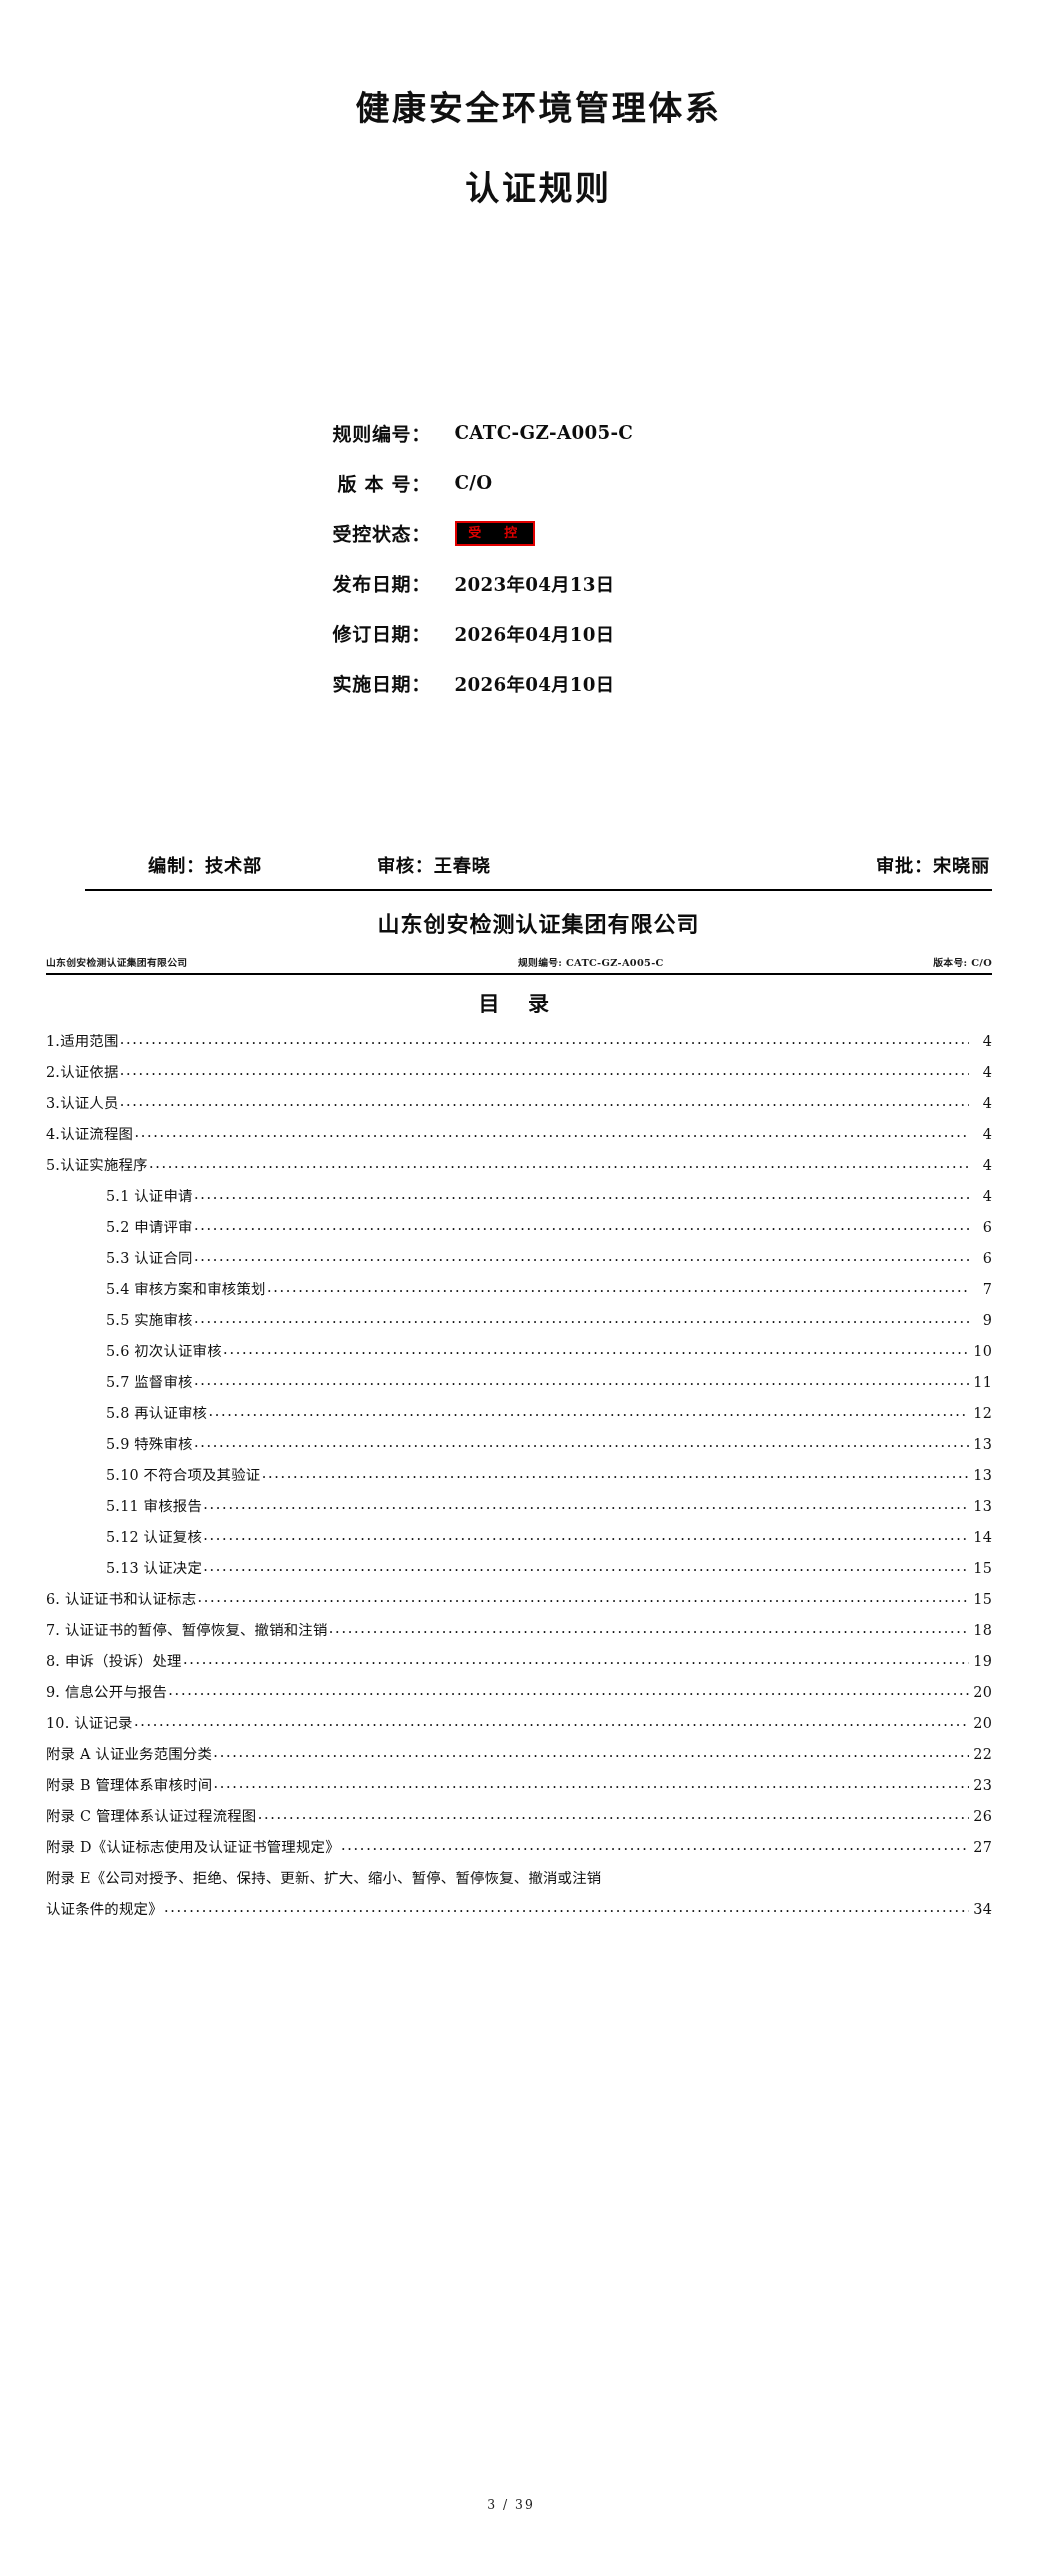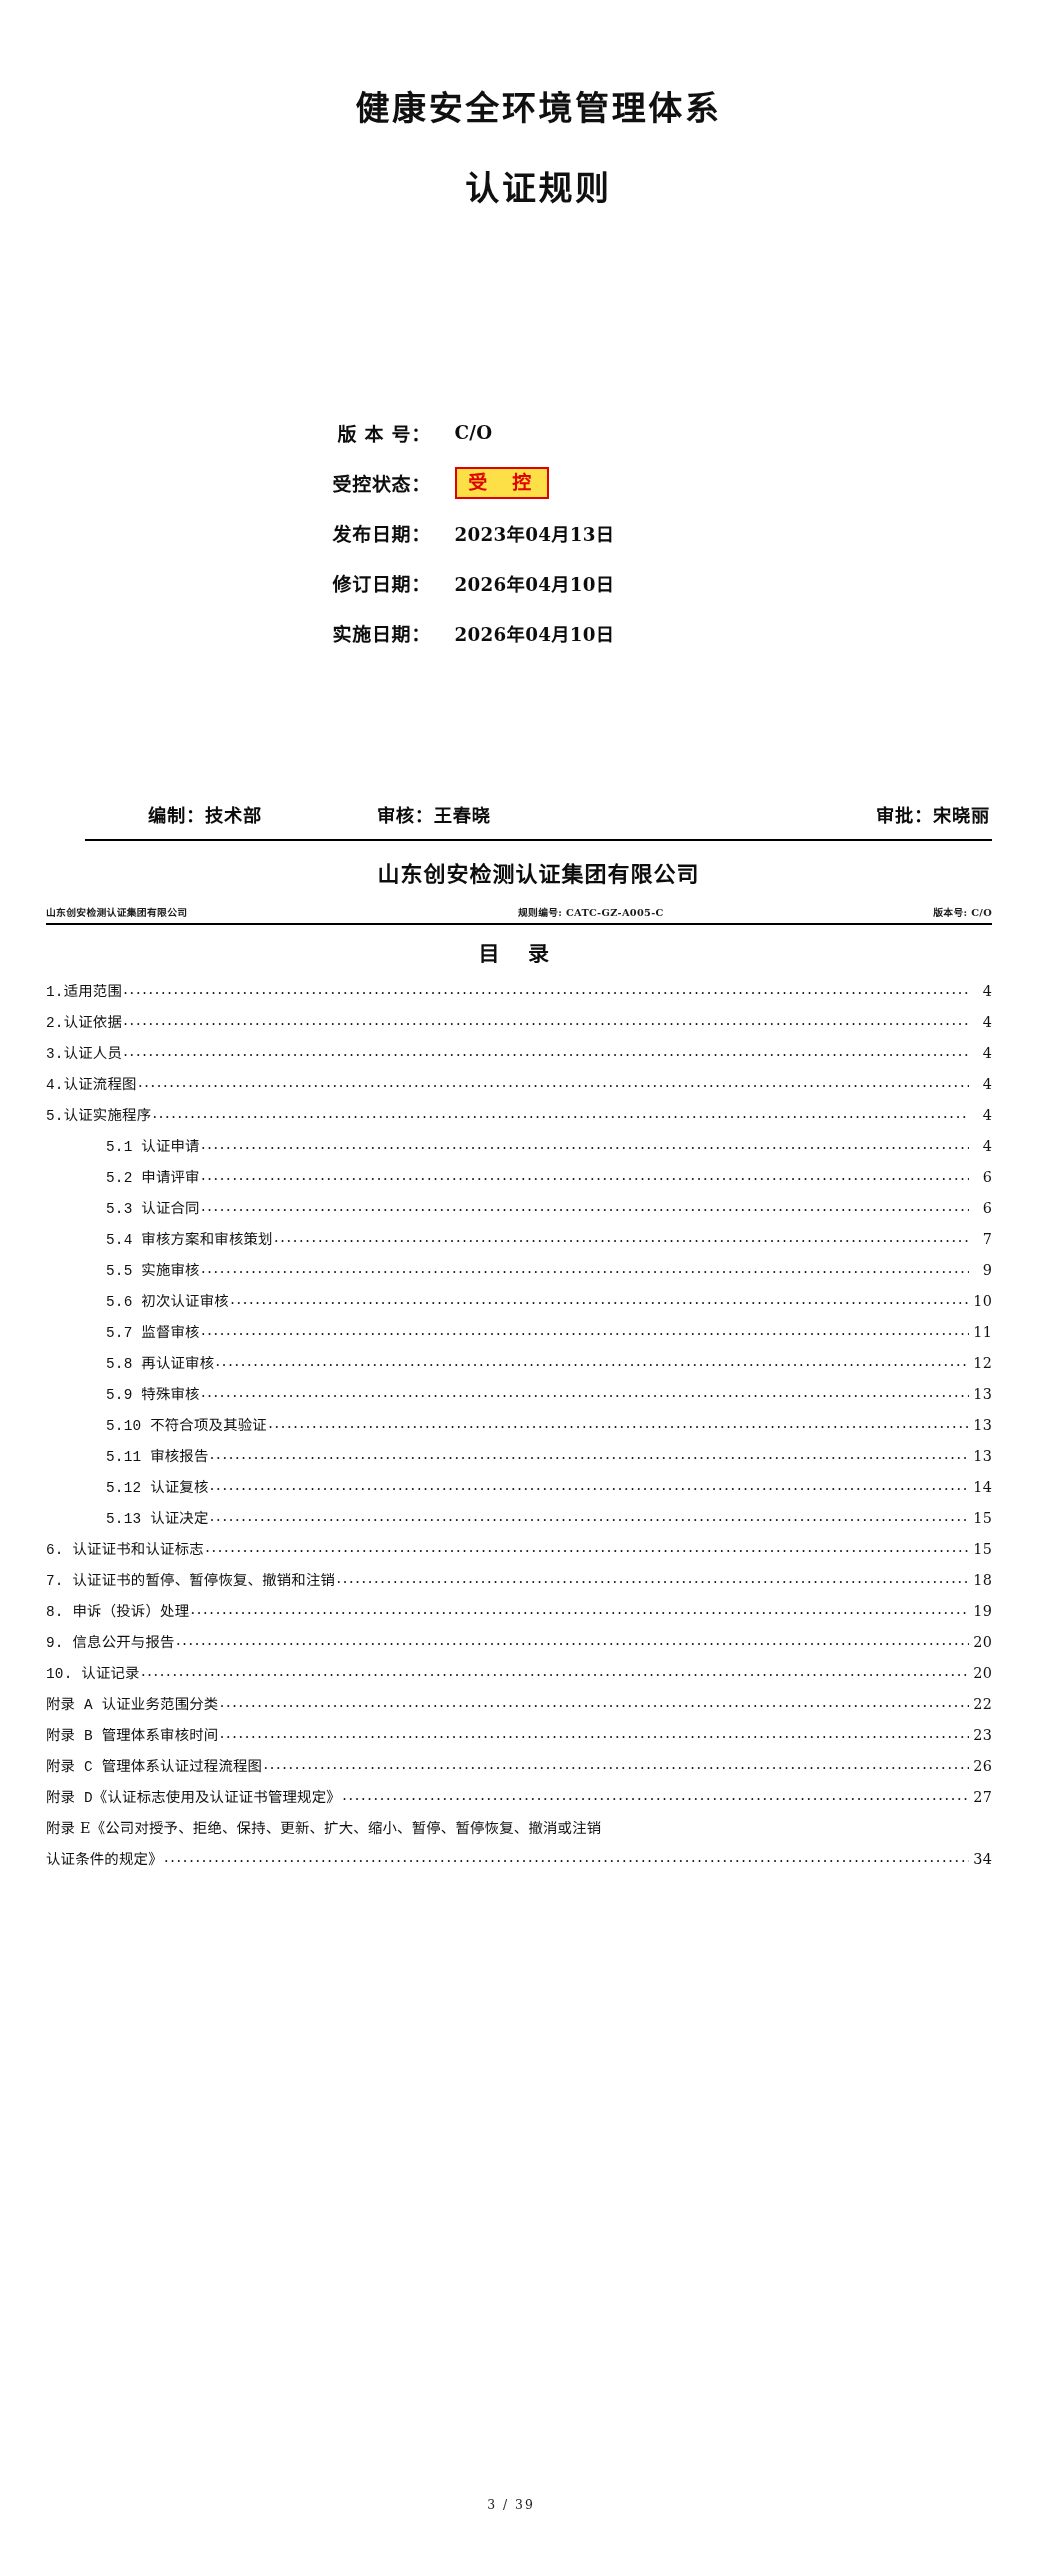--- a/index.html
+++ b/index.html
@@ -73,25 +73,25 @@
     letter-spacing: 0.3px;
     color: #0d0d0d;
     white-space: nowrap;
   }
   .controlled-badge {
     display: inline-block;
     border: 2.6px solid #e00000;
     color: #e00000;
     font-family: "DejaVu Serif", "Liberation Serif", serif;
     font-weight: bold;
-    font-size: 19px;
+    font-size: 13px;
     letter-spacing: 9.2px;
     padding: 2.6px 6.5px 3.3px 11.8px;
     line-height: 1.15;
-    background: #fde047;
+    background: #000000;
   }
 
   
   .sign-row {
     display: flex;
     margin-top: 143px;
     padding: 0 48px 0 109px;
     font-family: "DejaVu Serif", "Liberation Serif", serif;
     font-weight: bold;
     font-size: 18.3px;
@@ -157,21 +157,21 @@
     align-items: baseline;
     font-family: "DejaVu Serif", "Liberation Serif", serif;
     font-size: 14.4px;
     color: #101010;
     line-height: 1.0;
     height: 31px;
     letter-spacing: 0.2px;
     white-space: nowrap;
   }
   .toc-entry.level2 { padding-left: 60px; }
-  .toc-text { flex: 0 0 auto; font-family: Liberation Mono, monospace; }
+  .toc-text { flex: 0 0 auto; }
   .toc-dots {
     flex: 1 1 auto;
     overflow: hidden;
     margin: 0 1.3px 0 1.3px;
     position: relative;
     top: -2px;
     font-size: 14.4px;
     letter-spacing: 1.7px;
     color: #101010;
   }
@@ -217,20 +217,24 @@
 <div class="page">
 
   <section class="cover">
 
     <div class="cover-title-line">健康安全环境管理体系</div>
 
     <div class="cover-title-line second">认证规则</div>
 
     <div class="meta-block">
 
+      <div class="meta-row">
+        <div class="meta-label">规则编号：</div>
+        <div class="meta-value">CATC-GZ-A005-C</div>
+      </div>
 
       <div class="meta-row">
         <div class="meta-label spaced">版 本 号：</div>
         <div class="meta-value">C/O</div>
       </div>
 
       <div class="meta-row">
         <div class="meta-label">受控状态：</div>
         <div class="meta-value">
           <span class="controlled-badge">受 控</span>

